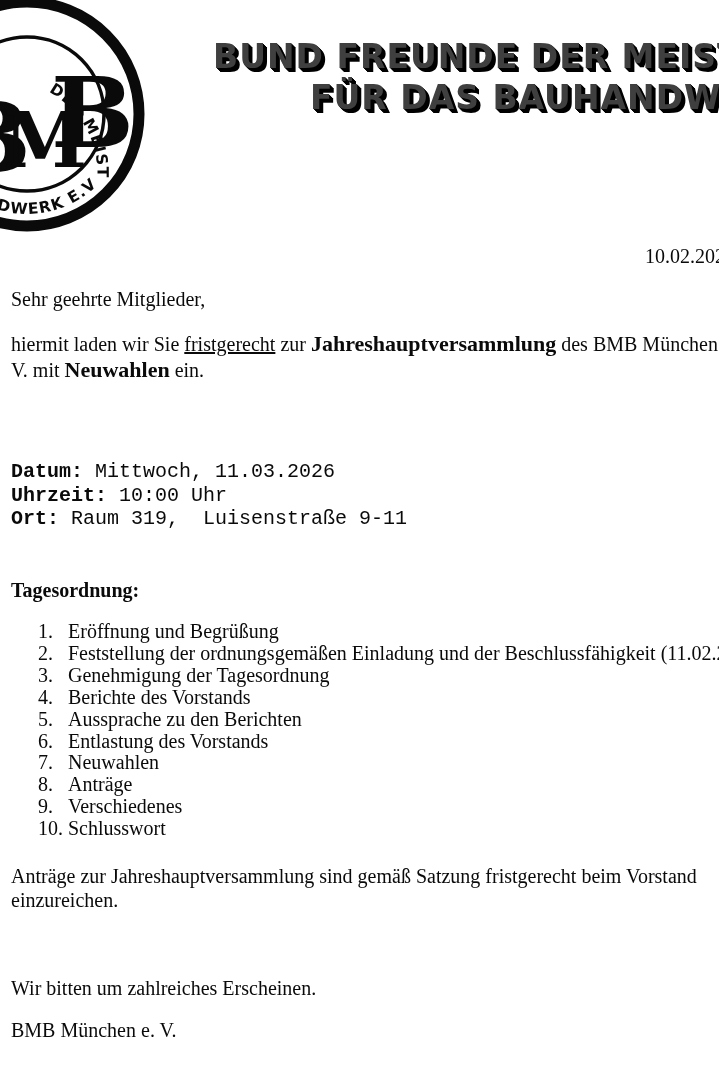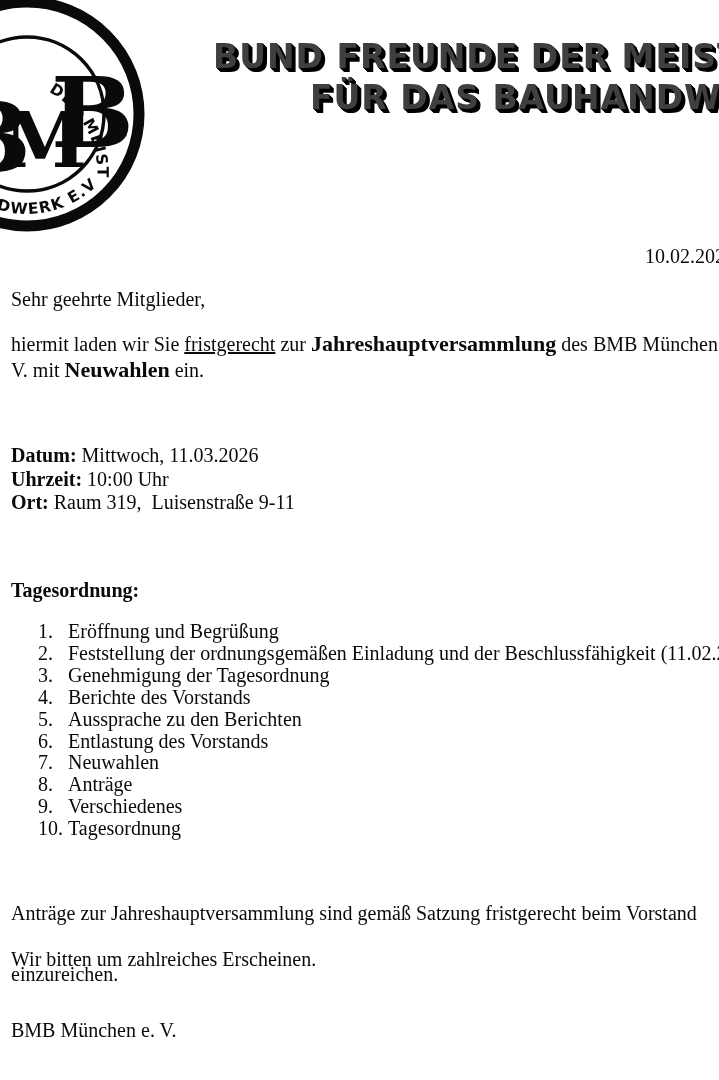--- a/index.html
+++ b/index.html
@@ -21,34 +21,34 @@
     font-size:33px;
     letter-spacing:1px;
     white-space:nowrap;
     color:#3f3f3f;
     text-shadow:1px 1px 0 #000,2px 2px 0 #000,3px 3px 0 #000,4px 4px 0 #000;
   }
   .title-l1{left:213px;top:37px;}
   .title-l2{left:310px;top:78px;}
   
   .abs{position:absolute;left:11px;font-size:20px;line-height:24px;}
-  .nowrap{white-space:nowrap;margin-top:37px;}
+  .nowrap{white-space:nowrap;}
   .b{font-weight:bold;}
   .u{text-decoration:underline;}
   .big{font-weight:bold;font-size:22px;}
   .date-line{position:absolute;left:645px;top:245px;font-size:20px;white-space:nowrap;}
   .salutation{top:287px;}
   .intro{top:331px;line-height:25px;white-space:nowrap;}
-  .meta{top:444px;line-height:23.5px;white-space:nowrap;}
+  .meta{top:460px;line-height:23.5px;white-space:nowrap;font-family:Liberation Mono, monospace;}
   .agenda-heading{top:578px;font-weight:bold;}
   .agenda{top:621px;left:11px;margin:0;padding:0;list-style:none;}
   .agenda li{line-height:21.9px;padding-left:27px;white-space:nowrap;}
   .agenda .num{display:inline-block;width:30px;}
   .note1{top:865px;line-height:23.5px;}
-  .note2{top:947px;}
+  .note2{top:976px;}
   .closing{top:974px;}
   .sig{top:1019px;line-height:23.5px;}
   .seal-ring-text{
     font-family:"DejaVu Sans", sans-serif;
     font-weight:bold;
     font-size:15.5px;
     letter-spacing:1.2px;
     fill:#0a0a0a;
   }
   .seal-mono{
@@ -103,21 +103,21 @@
   <ol class="abs agenda">
     <li><span class="num">1.</span><span>Eröffnung und Begrüßung</span></li>
     <li><span class="num">2.</span><span>Feststellung der ordnungsgemäßen Einladung und der Beschlussfähigkeit (11.02.26)</span></li>
     <li><span class="num">3.</span><span>Genehmigung der Tagesordnung</span></li>
     <li><span class="num">4.</span><span>Berichte des Vorstands</span></li>
     <li><span class="num">5.</span><span>Aussprache zu den Berichten</span></li>
     <li><span class="num">6.</span><span>Entlastung des Vorstands</span></li>
     <li><span class="num">7.</span><span>Neuwahlen</span></li>
     <li><span class="num">8.</span><span>Anträge</span></li>
     <li><span class="num">9.</span><span>Verschiedenes</span></li>
-    <li><span class="num">10.</span><span>Tagesordnung</span></li>
+    <li><span class="num">10.</span><span>Schlusswort</span></li>
   </ol>
 
   <div class="abs note1">
     <div class="nowrap">Anträge zur Jahreshauptversammlung sind gemäß Satzung fristgerecht beim Vorstand</div>
     <div class="nowrap">einzureichen.</div>
   </div>
 
   <div class="abs note2">Wir bitten um zahlreiches Erscheinen.</div>
 
 

